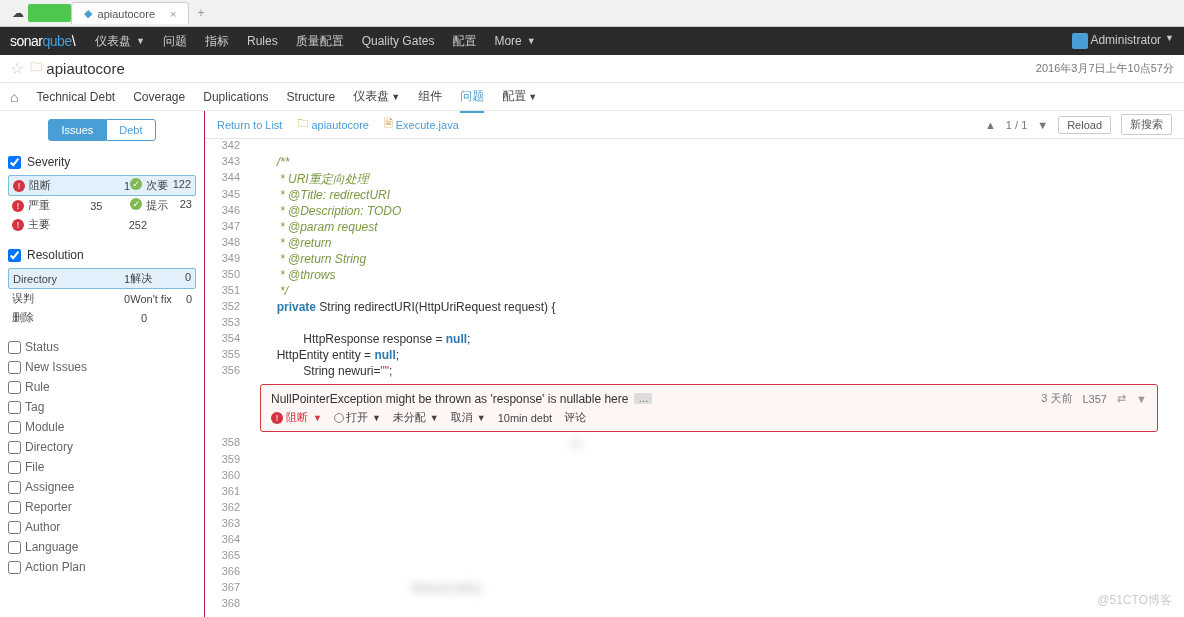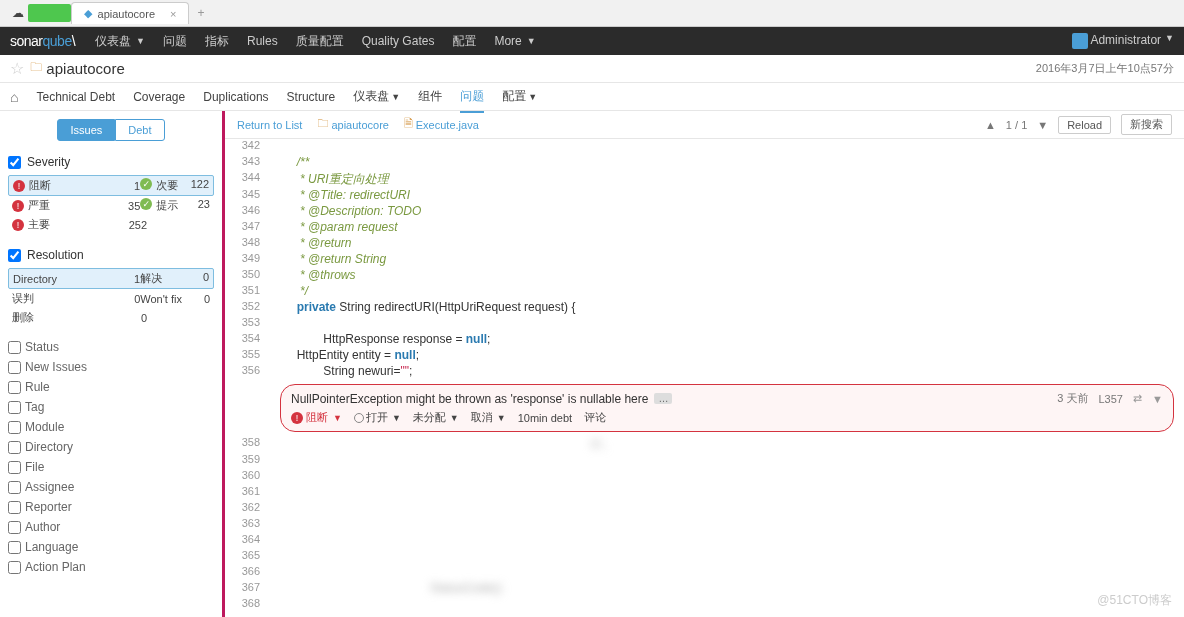--- a/index.html
+++ b/index.html
@@ -16,21 +16,21 @@
 .admin-link{display:flex;align-items:flex-start;gap:2px;color:#ccc}
 .admin-icon{width:16px;height:16px;background:#4a9ed6;border-radius:2px}
 .projbar{height:28px;border-bottom:1px solid #e6e6e6;display:flex;align-items:center;padding:0 10px}
 .projname{font-size:15px;color:#333;margin-left:4px}
 .timestamp{margin-left:auto;font-size:11px;color:#777}
 .subbar{height:28px;border-bottom:1px solid #e6e6e6;display:flex;align-items:center;padding:0 10px;gap:18px;font-size:12px;color:#444}
 .subbar-item{cursor:pointer;padding:6px 0}
 .subbar-item.active{color:#4a9ed6;border-bottom:2px solid #4a9ed6;margin-bottom:-1px}
 .home-icon{font-size:14px;color:#666}
 .main{display:flex;height:calc(100vh - 111px)}
-.sidebar{width:225px;border-right:3px solid #be185d;padding:8px;overflow-y:auto}
+.sidebar{width:205px;border-right:1px solid #be185d;padding:8px;overflow-y:auto}
 .toggle-group{display:flex;margin-bottom:10px;justify-content:center}
 .toggle-btn{padding:4px 12px;border:1px solid #4a9ed6;font-size:11px;cursor:pointer}
 .toggle-btn.active{background:#4a9ed6;color:#fff}
 .toggle-btn:first-child{border-radius:3px 0 0 3px}
 .toggle-btn:last-child{border-radius:0 3px 3px 0;color:#4a9ed6;background:#fff}
 .facet-head{display:flex;align-items:center;gap:4px;padding:4px 0;color:#333;cursor:pointer}
 .facet-head input[type=checkbox]{margin-right:2px}
 .facet-list{margin:2px 0 10px 0}
 .facet-row{display:flex;align-items:center;padding:2px 4px;font-size:11px;border-radius:2px}
 .facet-row.selected{background:#e1f0fb;border:1px solid #7ebde0}
@@ -52,21 +52,21 @@
 .pager{margin-left:auto;display:flex;align-items:center;gap:10px;color:#777}
 .pg-btn{border:1px solid #ccc;padding:2px 8px;border-radius:2px;color:#555;cursor:pointer}
 .code-area{flex:1;overflow-y:auto;font-family:Consolas,Monaco,monospace;font-size:12px;background:#fff;position:relative}
 .code-line{display:flex;min-height:16px}
 .lineno{width:45px;text-align:right;padding-right:10px;color:#999;background:#fff;user-select:none;flex-shrink:0;font-size:11px}
 .code-txt{white-space:pre;flex:1;color:#333}
 .tok-comment{color:#7a9940;font-style:italic}
 .tok-key{color:#2a7ab0;font-weight:bold}
 .tok-str{color:#c7254e}
 .hl-line .code-txt{background:#fcecec}
-.issue-box{margin:4px 10px 4px 55px;border:1px solid #d4333f;border-radius:15px;padding:6px 10px;background:#fef5f5;font-family:"Helvetica Neue",Arial,sans-serif}
+.issue-box{margin:4px 26px 4px 55px;border:1px solid #d4333f;border-radius:3px;padding:6px 10px;background:#fef5f5;font-family:"Helvetica Neue",Arial,sans-serif}
 .issue-top{display:flex;align-items:center;margin-bottom:4px}
 .issue-msg{color:#333;font-size:12px}
 .issue-more{background:#ddd;color:#666;padding:0 4px;border-radius:2px;margin-left:6px;font-size:10px}
 .issue-meta{margin-left:auto;display:flex;gap:10px;align-items:center;color:#777;font-size:11px}
 .issue-icons{color:#999}
 .issue-bottom{display:flex;align-items:center;gap:12px;font-size:11px}
 .issue-sev{display:flex;align-items:center;gap:3px;color:#d4333f}
 .issue-act{color:#444;display:flex;align-items:center;gap:2px}
 .issue-act .circ{width:10px;height:10px;border:1px solid #888;border-radius:50%}
 .issue-tags{margin-left:auto;color:#4a9ed6}
@@ -154,21 +154,21 @@
           <span class="facet-right">
             <span style="display:flex;gap:4px"><span class="sev-icon sev-ok">✓</span>次要</span>
             <span>122</span>
           </span>
         </div>
         <div class="facet-row">
           <span class="facet-left">
             <span class="sev-icon sev-critical">!</span>
             <span>严重</span>
           </span>
-          <span class="facet-mid" style="text-align:right">35</span>
+          <span class="facet-mid" style="text-align:left">35</span>
           <span class="facet-right">
             <span style="display:flex;gap:4px"><span class="sev-icon sev-info">✓</span>提示</span>
             <span>23</span>
           </span>
         </div>
         <div class="facet-row">
           <span class="facet-left">
             <span class="sev-icon sev-major">!</span>
             <span>主要</span>
           </span>

